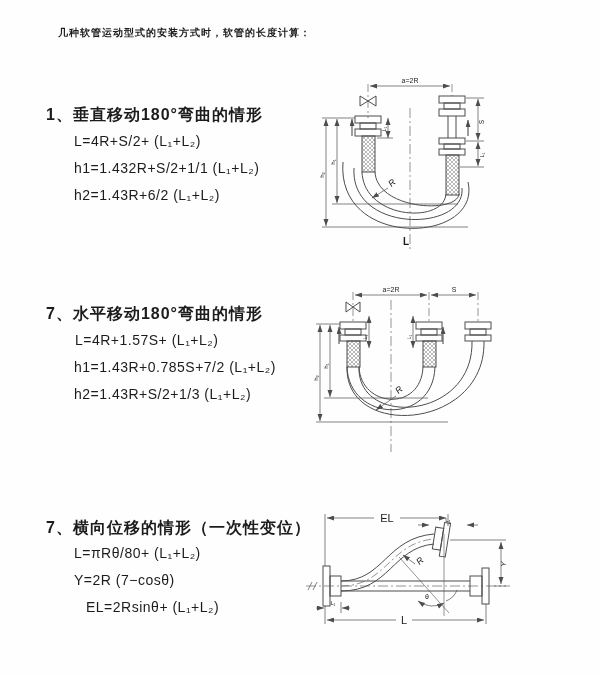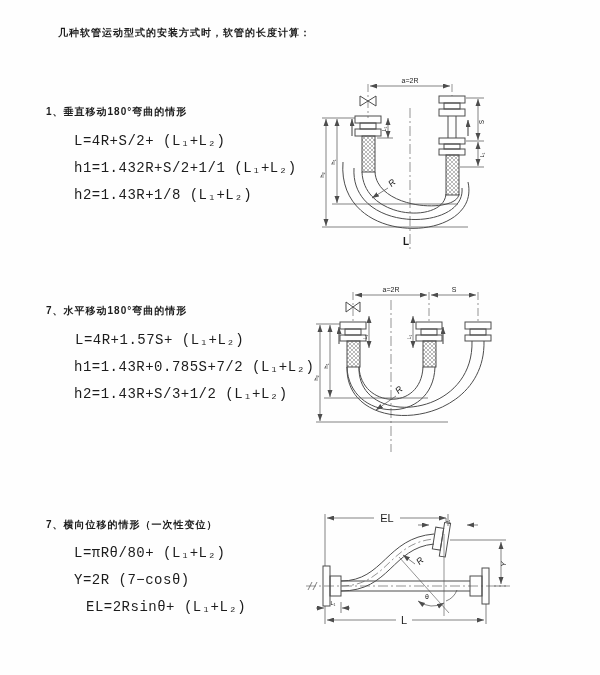--- a/index.html
+++ b/index.html
@@ -6,22 +6,22 @@
   body{
     width:600px;height:675px;position:relative;background:#fefefe;
     font-family:"Liberation Sans","DejaVu Sans",sans-serif;color:#1c1c1c;
     overflow:hidden;
   }
   .title{
     position:absolute;left:35px;top:26px;font-size:10px;font-weight:bold;
     letter-spacing:1px;
     margin-left:23px;
   }
-  .heading{position:absolute;font-size:10px;font-weight:bold;letter-spacing:1px;text-align:right;}
-  .formula{position:absolute;font-size:14px;letter-spacing:0.5px;font-family:Liberation Mono, monospace;}
+  .heading{position:absolute;font-size:16px;font-weight:bold;letter-spacing:1px;text-align:right;}
+  .formula{position:absolute;font-size:14px;letter-spacing:0.5px;}
   
   .s1h{left:46px;top:105px}
   .s1f1{left:74px;top:133px}
   .s1f2{left:74px;top:160px}
   .s1f3{left:74px;top:187px}
   
   .s2h{left:46px;top:304px}
   .s2f1{left:75px;top:332px}
   .s2f2{left:74px;top:359px}
   .s2f3{left:74px;top:386px}
@@ -37,26 +37,26 @@
   svg text{fill:#1c1c1c;font-family:"Liberation Sans","DejaVu Sans",sans-serif;}
 </style>
 </head>
 <body>
 
 <div class="title">几种软管运动型式的安装方式时，软管的长度计算：</div>
 
 <div class="heading s1h">1、垂直移动180°弯曲的情形</div>
 <div class="formula s1f1">L=4R+S/2+ (L₁+L₂)</div>
 <div class="formula s1f2">h1=1.432R+S/2+1/1 (L₁+L₂)</div>
-<div class="formula s1f3">h2=1.43R+1/8 (L₁+L₂)</div>
+<div class="formula s1f3">h2=1.43R+6/2 (L₁+L₂)</div>
 
 <div class="heading s2h">7、水平移动180°弯曲的情形</div>
 <div class="formula s2f1">L=4R+1.57S+ (L₁+L₂)</div>
 <div class="formula s2f2">h1=1.43R+0.785S+7/2 (L₁+L₂)</div>
-<div class="formula s2f3">h2=1.43R+S/3+1/2 (L₁+L₂)</div>
+<div class="formula s2f3">h2=1.43R+S/2+1/3 (L₁+L₂)</div>
 
 <div class="heading s3h">7、横向位移的情形（一次性变位）</div>
 <div class="formula s3f1">L=πRθ/80+ (L₁+L₂)</div>
 <div class="formula s3f2">Y=2R (7−cosθ)</div>
 <div class="formula s3f3">EL=2Rsinθ+ (L₁+L₂)</div>
 
 <svg class="diag d1" viewBox="0 0 290 190">
   <defs>
     <pattern id="hatch1" width="4" height="4" patternUnits="userSpaceOnUse">
       <path d="M0,0 l4,4 M4,0 l-4,4" stroke="#8a8a8a" stroke-width="0.6"></path>

